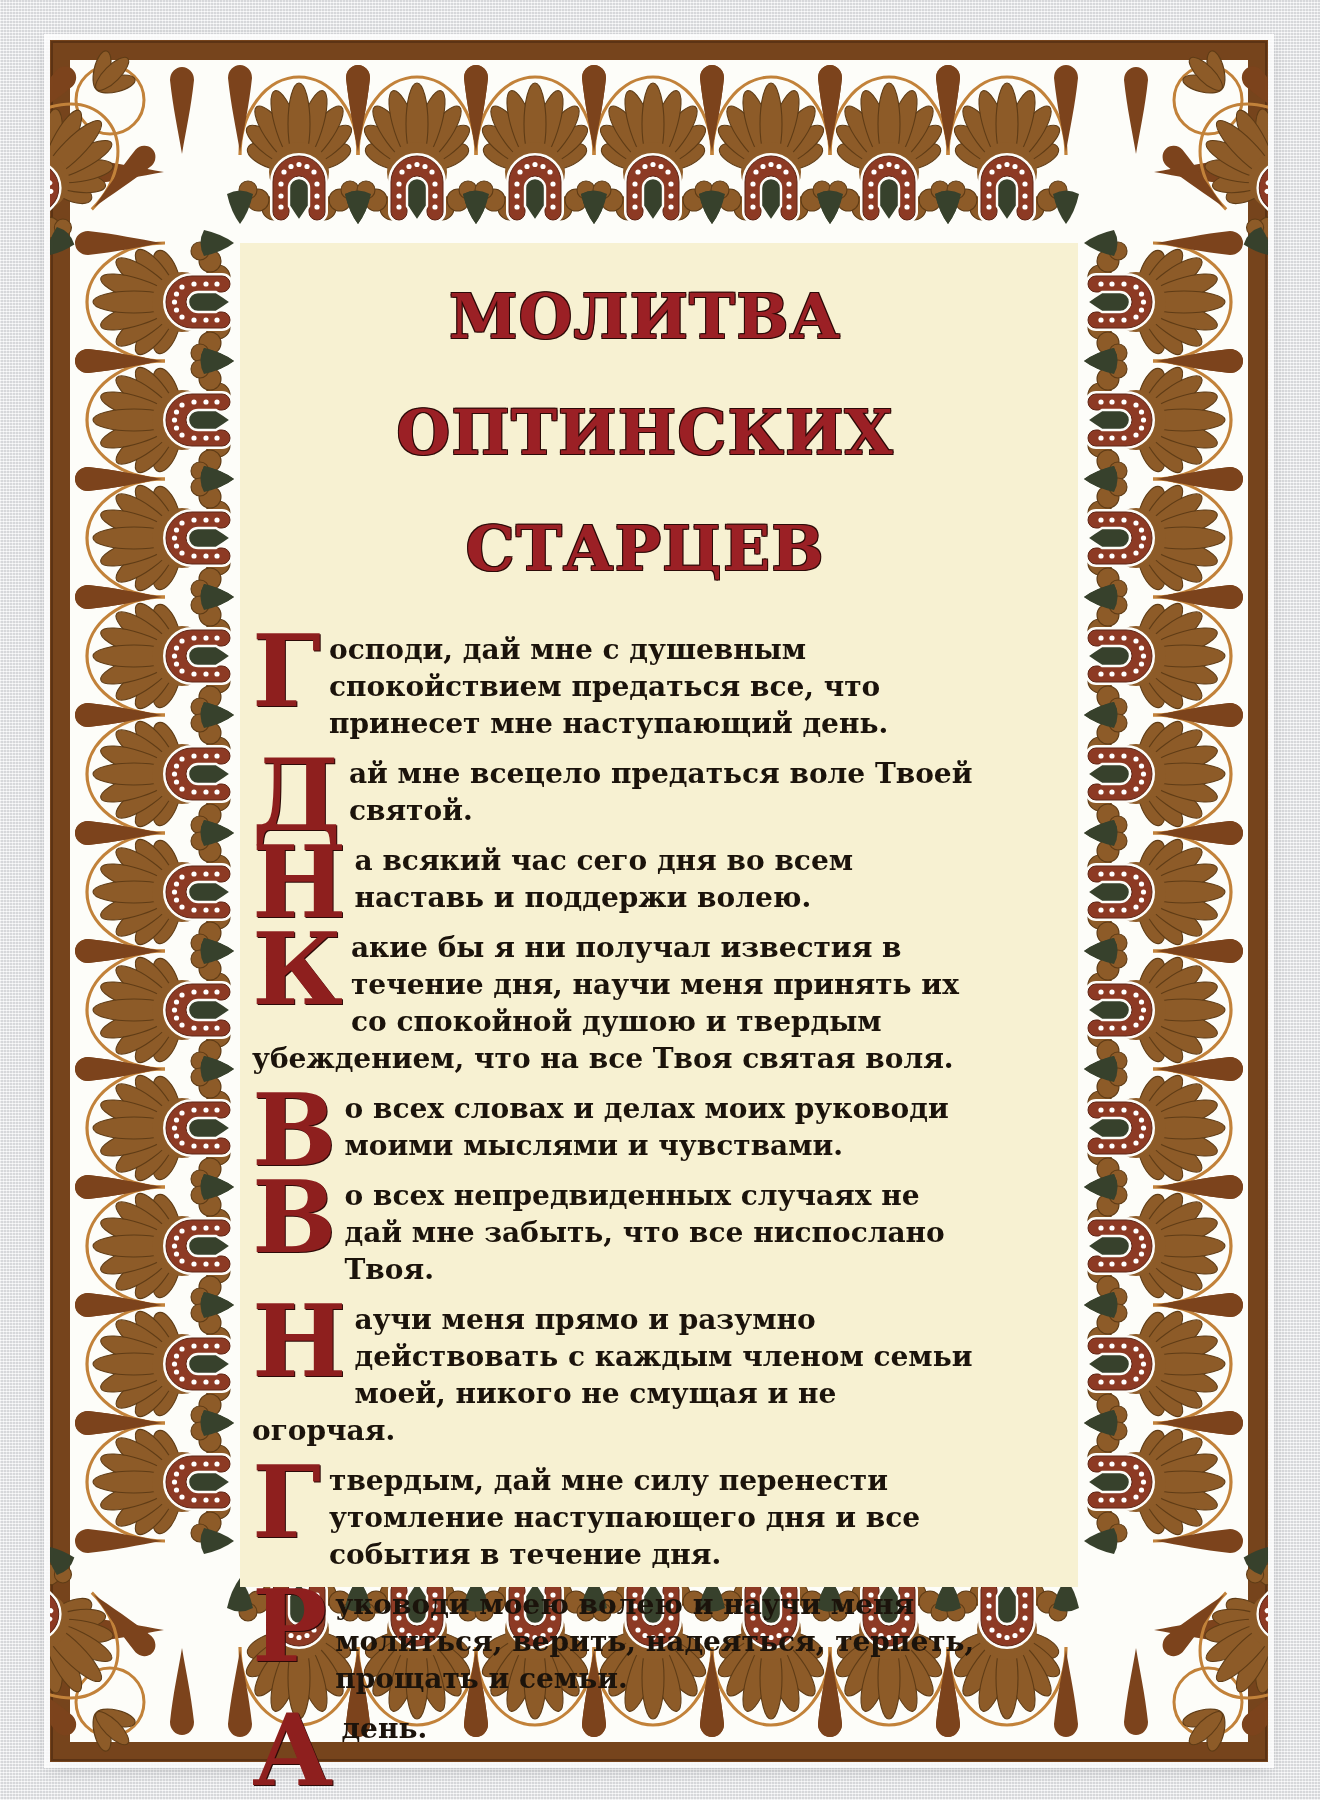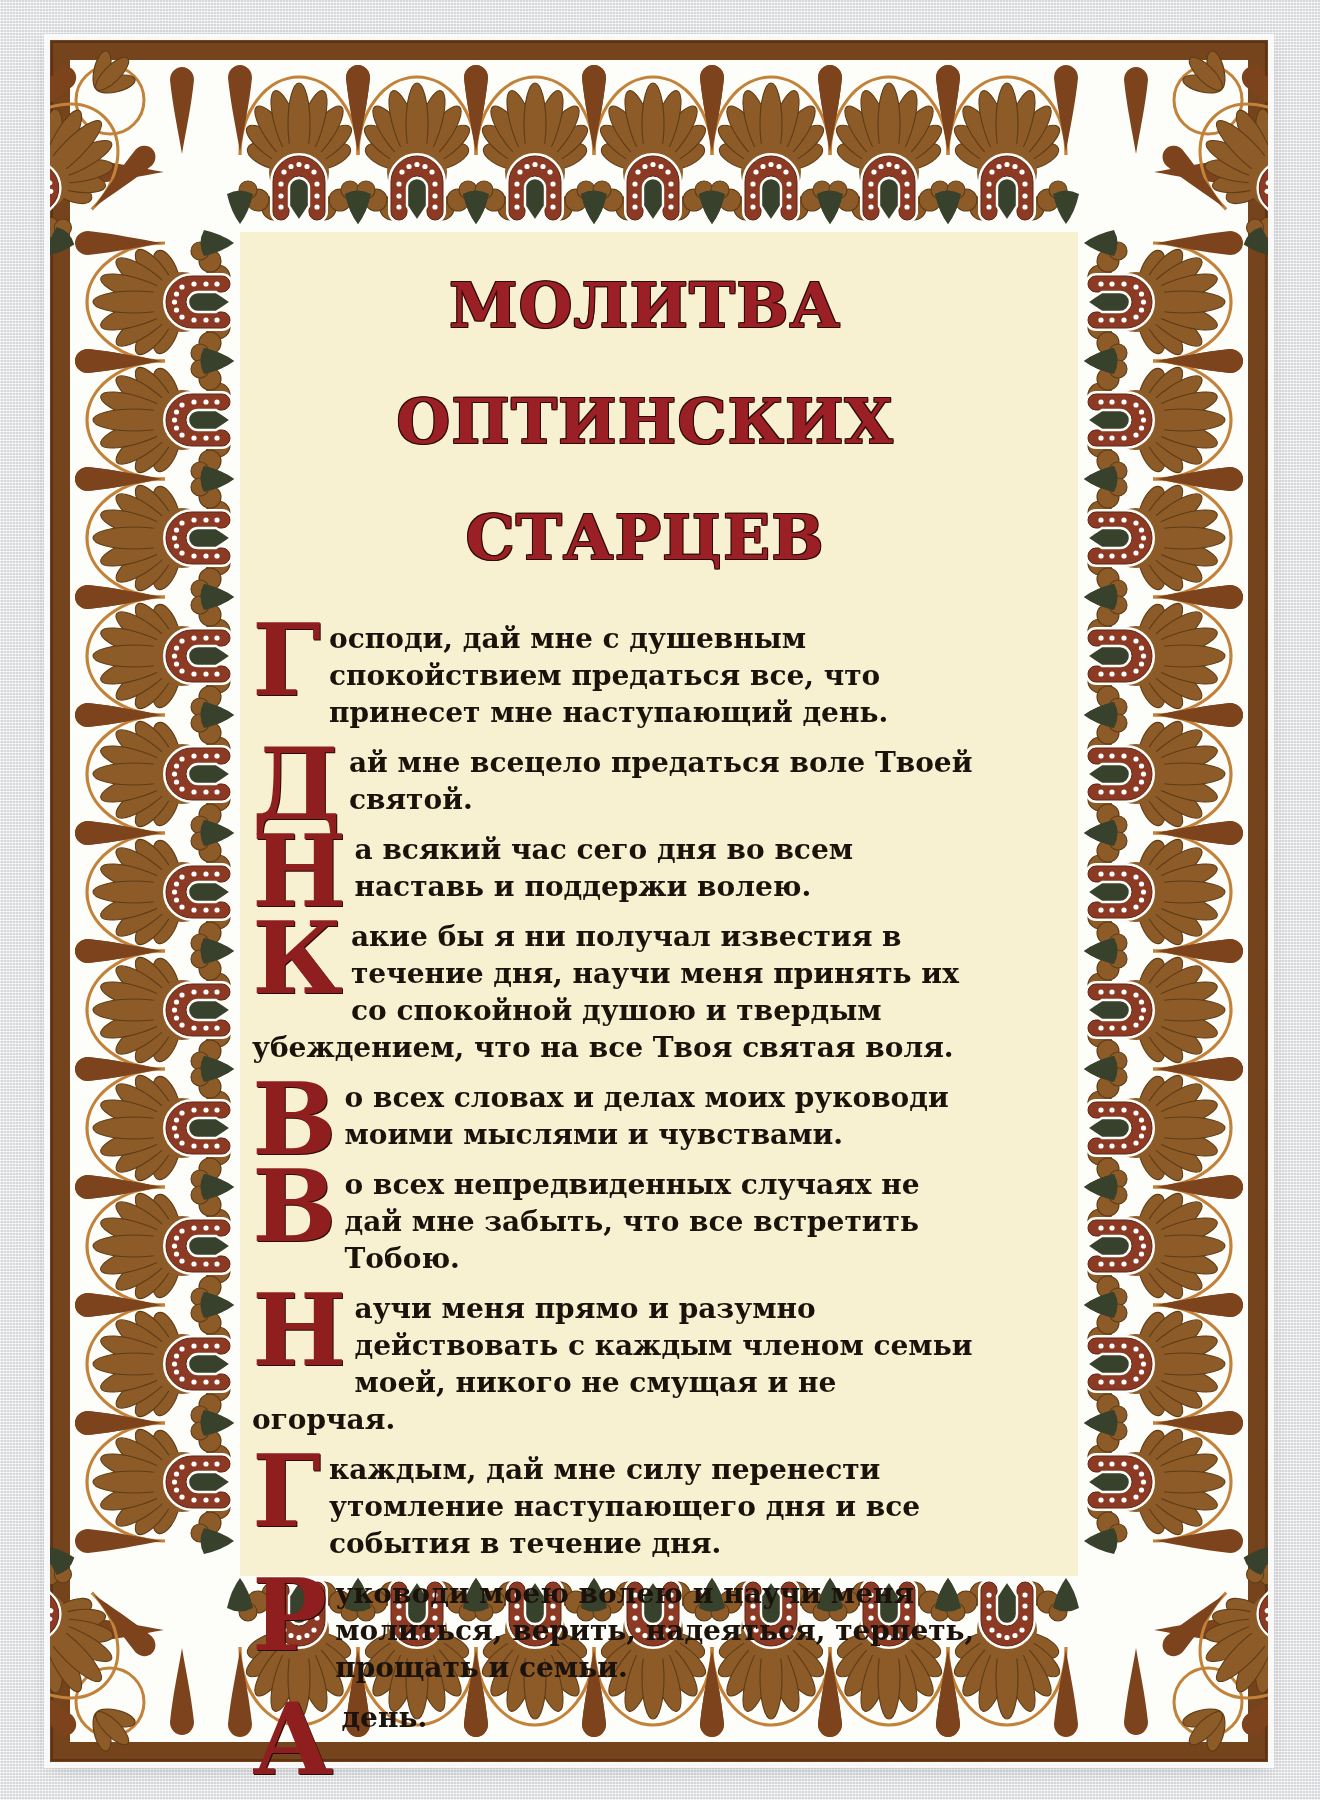--- a/index.html
+++ b/index.html
@@ -13,21 +13,21 @@
   }
   .photo{position:relative;width:1320px;height:1800px;}
   .card{
     position:absolute;left:50px;top:40px;width:1218px;height:1722px;
     outline:6px solid rgba(255,255,255,.85);
     box-shadow:0 4px 16px rgba(40,40,45,.25);
     background:#fdfdf9;
   }
   .card svg{position:absolute;left:0;top:0;display:block;}
   .panel{
-    position:absolute;left:190px;top:192px;width:838px;height:1344px;
+    position:absolute;left:190px;top:203px;width:838px;height:1344px;
     background:#f7f1d2;
     box-sizing:border-box;
     padding:16px 100px 0 12px;
   }
   .title{
     text-align:center;color:#9b2025;font-weight:bold;
     font-size:62px;line-height:116px;letter-spacing:1px;
     text-shadow:1px 1px 0 #2c0a08, -1px 1px 0 #2c0a08, 1px -1px 0 #2c0a08, -1px -1px 0 #2c0a08;
     margin:0 -60px 0 0; 
   }
@@ -170,22 +170,22 @@
         <div>МОЛИТВА</div>
         <div>ОПТИНСКИХ СТАРЦЕВ</div>
       </div>
 
       <div class="body">
         <p class="para"><span class="dcap">Г</span><span>осподи, дай мне с душевным спокойствием предаться все, что принесет мне наступающий день.</span></p>
         <p class="para"><span class="dcap">Д</span><span>ай мне всецело предаться воле Твоей святой.</span></p>
         <p class="para"><span class="dcap">Н</span><span>а всякий час сего дня во всем наставь и поддержи волею.</span></p>
         <p class="para"><span class="dcap">К</span><span>акие бы я ни получал известия в течение дня, научи меня принять их со спокойной душою и твердым убеждением, что на все Твоя святая воля.</span></p>
         <p class="para"><span class="dcap">В</span><span>о всех словах и делах моих руководи моими мыслями и чувствами.</span></p>
-        <p class="para"><span class="dcap">В</span><span>о всех непредвиденных случаях не дай мне забыть, что все встретить Тобою.</span></p>
+        <p class="para"><span class="dcap">В</span><span>о всех непредвиденных случаях не дай мне забыть, что все ниспослано Твоя.</span></p>
         <p class="para"><span class="dcap">Н</span><span>аучи меня прямо и разумно действовать с каждым членом семьи моей, никого не смущая и не огорчая.</span></p>
-        <p class="para"><span class="dcap">Г</span><span>каждым, дай мне силу перенести утомление наступающего дня и все события в течение дня.</span></p>
+        <p class="para"><span class="dcap">Г</span><span>твердым, дай мне силу перенести утомление наступающего дня и все события в течение дня.</span></p>
         <p class="para"><span class="dcap">Р</span><span>уководи моею волею и научи меня молиться, верить, надеяться, терпеть, прощать и семьи.</span></p>
         <p class="para"><span class="dcap">А</span><span>день.</span></p>
       </div>
     </div>
 
   </div>
 </div>
 
 </body></html>

